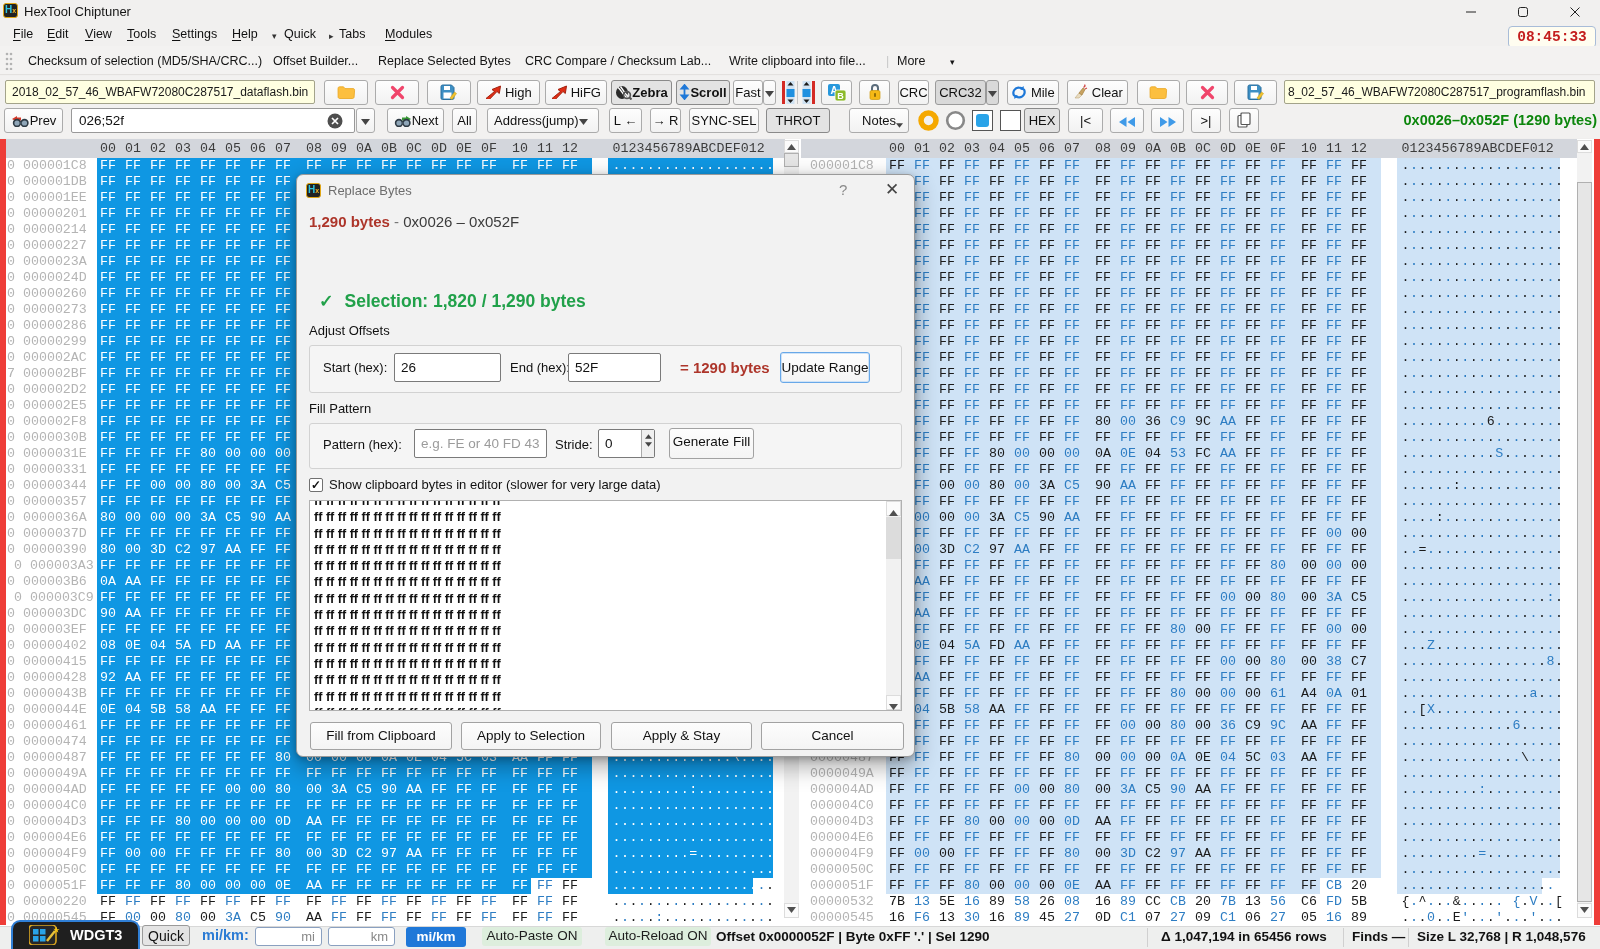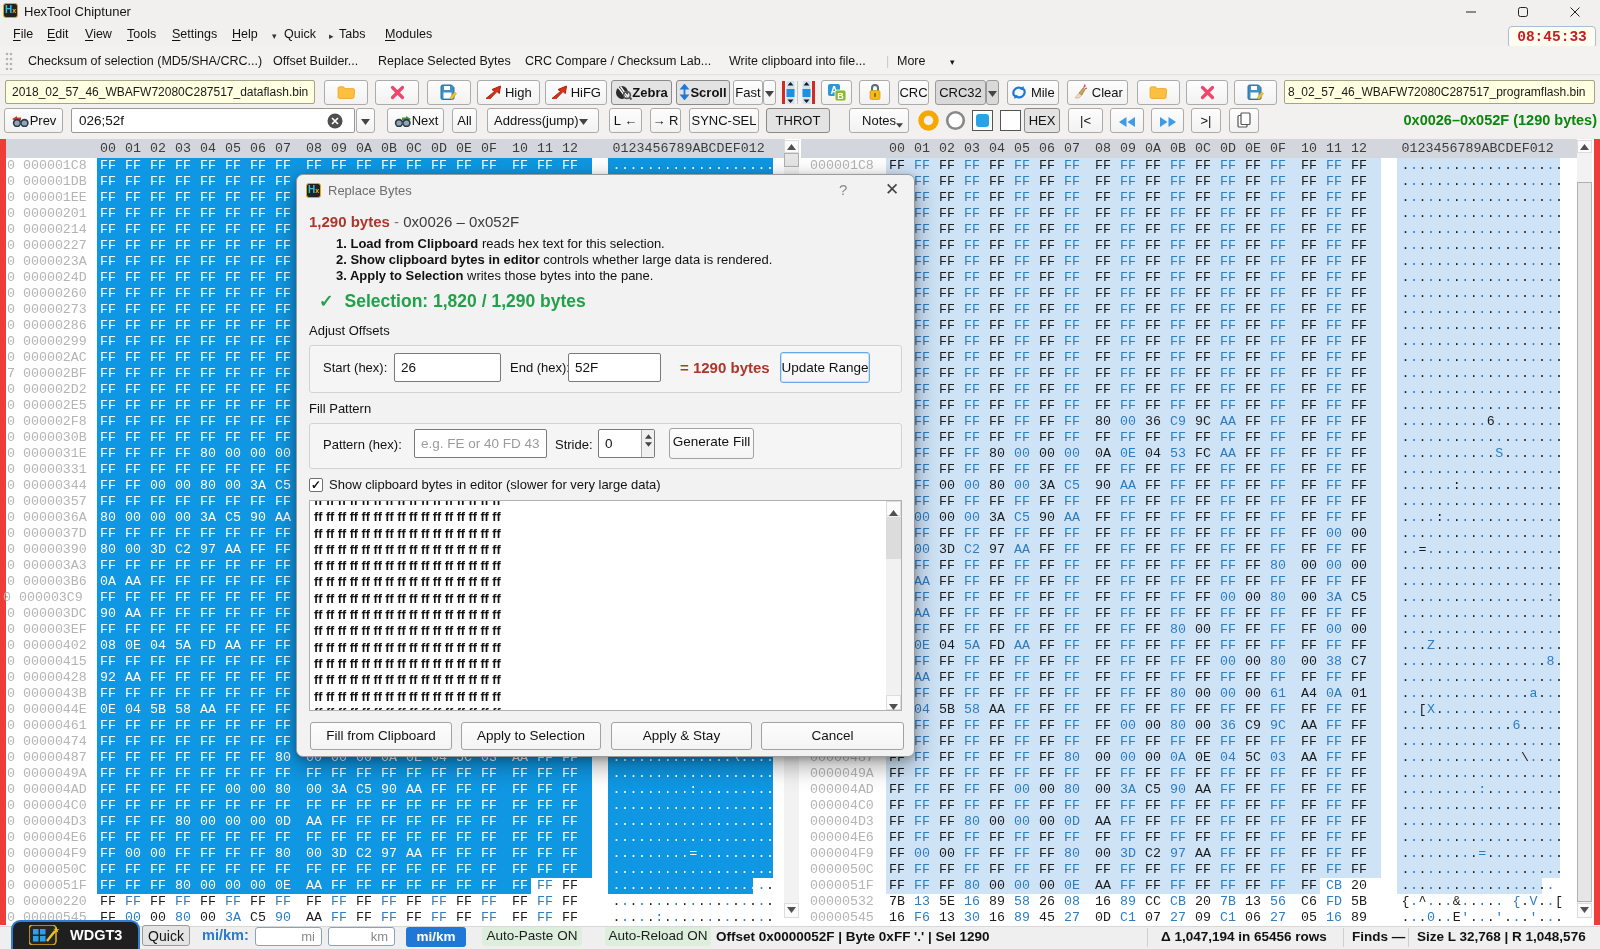--- a/index.html
+++ b/index.html
@@ -1527,21 +1527,21 @@
       <i class="u" style="left:1220px">FF</i>
       <i class="k" style="left:1245px">FF</i>
       <i class="u" style="left:1270px">FF</i>
       <i class="k" style="left:1301px">FF</i>
       <i class="u" style="left:1326px">FF</i>
       <i class="k" style="left:1351px">FF</i>
     </span>
 <span class="ar" style="left:1401.5px;top:542px"><b class="k">.</b><b class="u">.</b><b class="k">=</b><b class="u">.</b><b class="k">.</b><b class="u">.</b><b class="k">.</b><b class="u">.</b><b class="k">.</b><b class="u">.</b><b class="k">.</b><b class="u">.</b><b class="k">.</b><b class="u">.</b><b class="k">.</b><b class="u">.</b><b class="k">.</b><b class="u">.</b><b class="k">.</b></span>
 <div class="sb" style="left:97px;top:558px;width:495px"></div>
 <div class="sb" style="left:608px;top:558px;width:165px"></div>
-<span class="ad" style="left:7px;top:558px">0 000003A3</span>
+<span class="ad" style="left:14px;top:558px">0 000003A3</span>
 <span class="hr" style="top:558px">
       <i class="w" style="left:100px">FF</i>
       <i class="w" style="left:125px">FF</i>
       <i class="w" style="left:150px">FF</i>
       <i class="w" style="left:175px">FF</i>
       <i class="w" style="left:200px">FF</i>
       <i class="w" style="left:225px">FF</i>
       <i class="w" style="left:250px">FF</i>
       <i class="w" style="left:275px">FF</i>
       <i class="w" style="left:306px">FF</i>
@@ -1627,21 +1627,21 @@
       <i class="u" style="left:1220px">FF</i>
       <i class="k" style="left:1245px">FF</i>
       <i class="u" style="left:1270px">FF</i>
       <i class="k" style="left:1301px">FF</i>
       <i class="u" style="left:1326px">FF</i>
       <i class="k" style="left:1351px">FF</i>
     </span>
 <span class="ar" style="left:1401.5px;top:574px"><b class="k">.</b><b class="u">.</b><b class="k">.</b><b class="u">.</b><b class="k">.</b><b class="u">.</b><b class="k">.</b><b class="u">.</b><b class="k">.</b><b class="u">.</b><b class="k">.</b><b class="u">.</b><b class="k">.</b><b class="u">.</b><b class="k">.</b><b class="u">.</b><b class="k">.</b><b class="u">.</b><b class="k">.</b></span>
 <div class="sb" style="left:97px;top:590px;width:495px"></div>
 <div class="sb" style="left:608px;top:590px;width:165px"></div>
-<span class="ad" style="left:3px;top:590px">0 000003C9</span>
+<span class="ad" style="left:14px;top:590px">0 000003C9</span>
 <span class="hr" style="top:590px">
       <i class="w" style="left:100px">FF</i>
       <i class="w" style="left:125px">FF</i>
       <i class="w" style="left:150px">FF</i>
       <i class="w" style="left:175px">FF</i>
       <i class="w" style="left:200px">FF</i>
       <i class="w" style="left:225px">FF</i>
       <i class="w" style="left:250px">FF</i>
       <i class="w" style="left:275px">FF</i>
       <i class="w" style="left:306px">FF</i>
@@ -2708,21 +2708,20 @@
 .grp{position:absolute;left:12px;width:593px;background:#f5f5f5;border:1px solid #d2d2d2;border-radius:3px}
 .din{position:absolute;background:#fff;border:1px solid #7a7a7a;border-radius:2px;font-size:13.5px;color:#111;line-height:27px;padding-left:6px}
 .dbtn{position:absolute;background:linear-gradient(#fdfdfd,#f4f4f4);border:1px solid #a2a2a2;border-radius:3px;font-size:13.5px;color:#111;text-align:center;line-height:26px}
 </style>
 <div id="dlg">
  <div style="position:absolute;left:9px;top:8px;width:15px;height:15px;border-radius:3px;background:#222;border:1.5px solid #e2a714;color:#2ec4e0;font:bold 10px/11px 'Liberation Sans';text-align:center">H<b style="color:#f0b428;font-size:7px">x</b></div>
  <div class="t" style="left:31px;top:8px;color:#6e6e6e">Replace Bytes</div>
  <div class="t" style="left:542px;top:6px;color:#8a8a8a;font-size:15px">?</div>
  <div class="t" style="left:588px;top:4px;color:#444;font-size:17px">✕</div>
  <div class="t" style="left:12px;top:38px;font-size:15px"><b style="color:#ad352a">1,290 bytes</b> <span style="color:#777">-</span> <span style="color:#3c3c3c">0x0026 – 0x052F</span></div>
- <div class="t" style="left:39px;top:61px;line-height:16px"><b>1. Load from Clipboard</b> reads hex text for this selection.<br><b>2. Show clipboard bytes in editor</b> controls whether large data is rendered.<br><b>3. Apply to Selection</b> writes those bytes into the pane.</div>
  <div class="t" style="left:22px;top:116px;font-size:17.5px;font-weight:bold;color:#21a14a">✓ <span style="margin-left:6px">Selection: 1,820 / 1,290 bytes</span></div>
  <div class="t" style="left:12px;top:148px">Adjust Offsets</div>
  <div class="grp" style="top:170px;height:48px"></div>
  <div class="t" style="left:26px;top:185px">Start (hex):</div>
  <div class="din" style="left:97px;top:178px;width:107px;height:29px">26</div>
  <div class="t" style="left:213px;top:185px">End (hex):</div>
  <div class="din" style="left:271px;top:178px;width:93px;height:29px">52F</div>
  <div class="t" style="left:383px;top:184px;font-size:15px;font-weight:bold;color:#ad352a">= 1290 bytes</div>
  <div class="dbtn" style="left:483px;top:177px;width:90px;height:31px;line-height:29px;white-space:nowrap;border:1px solid #68a8e8;box-shadow:0 0 0 1px #cfe3f7 inset">Update Range</div>
  <div class="t" style="left:12px;top:226px">Fill Pattern</div>

